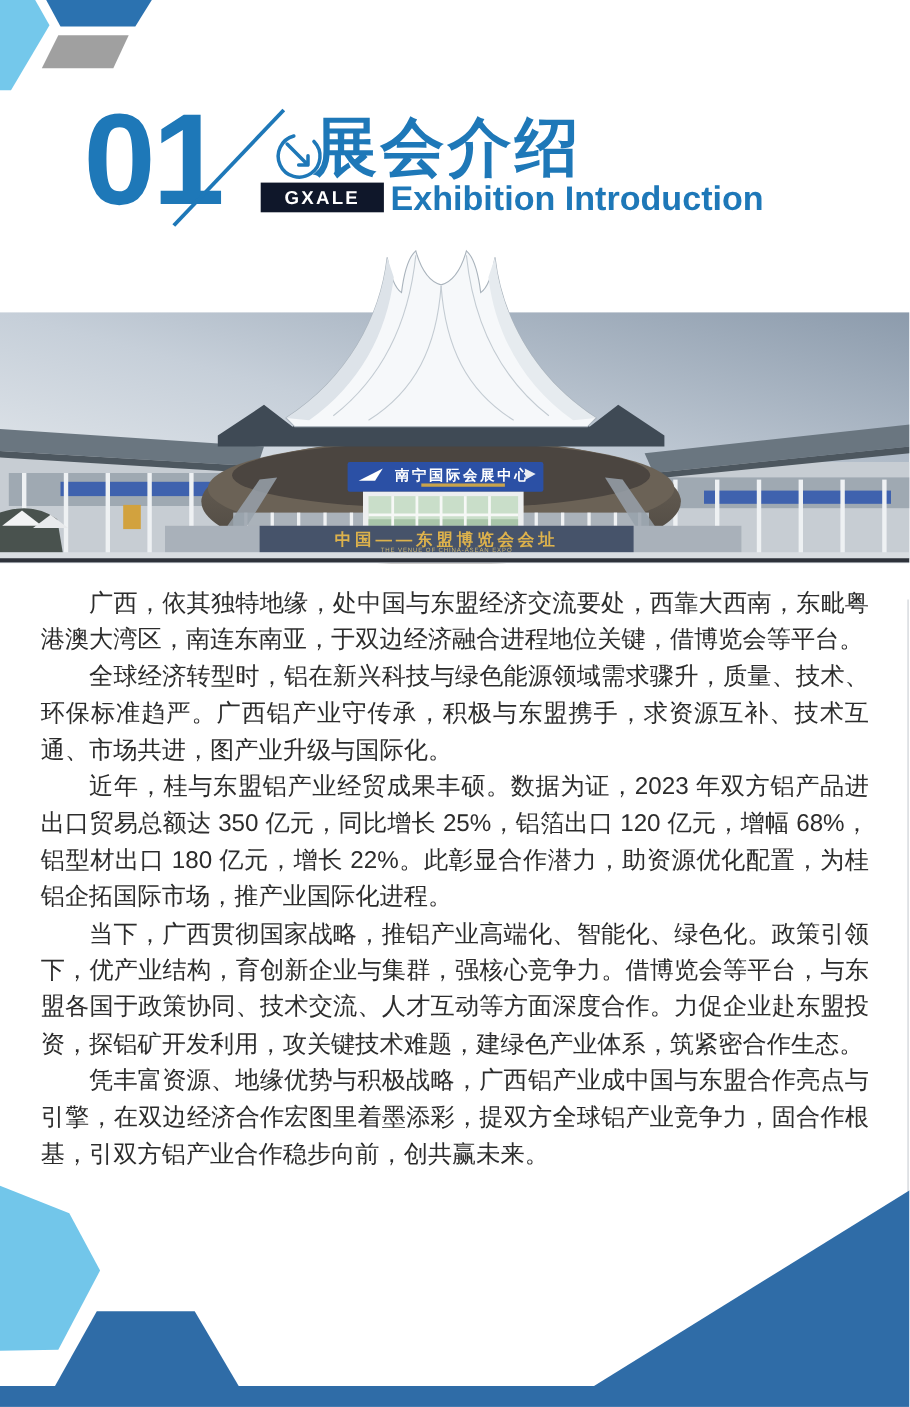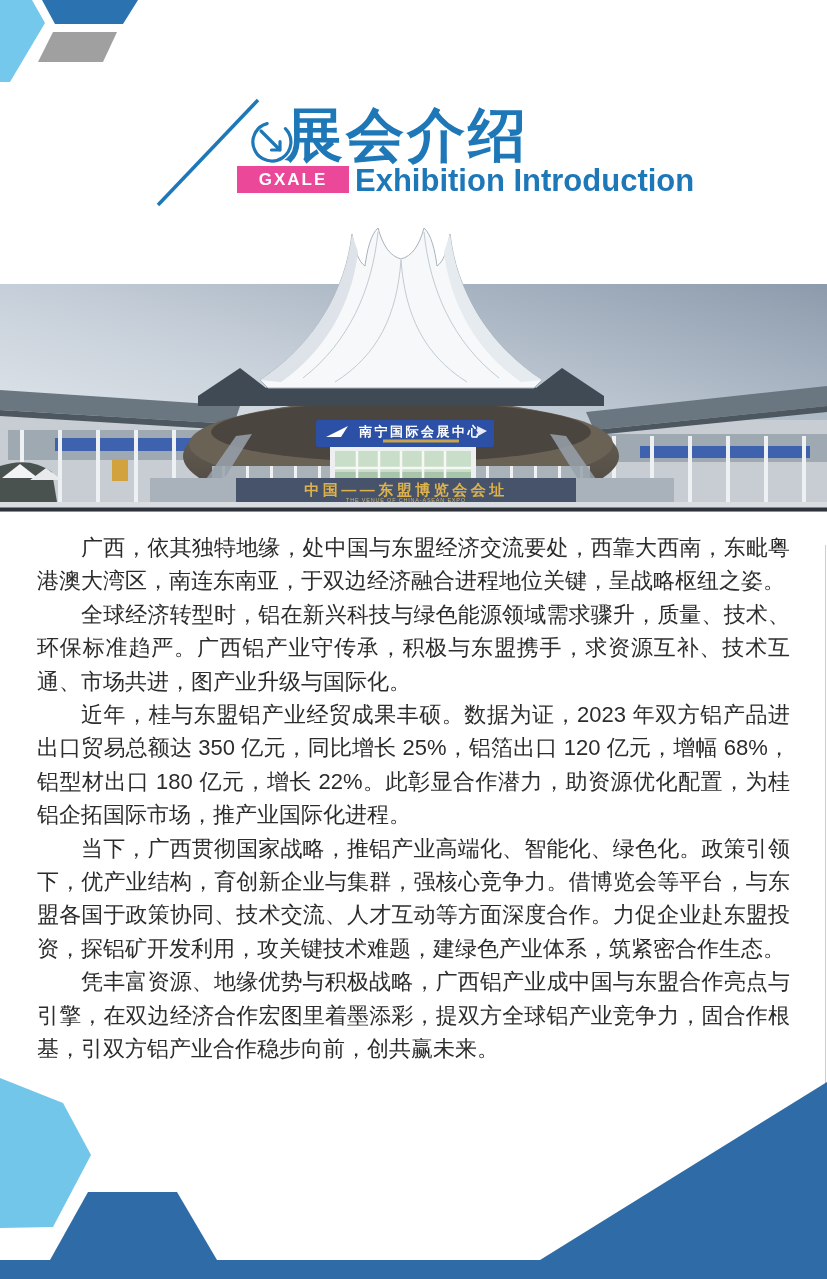--- a/index.html
+++ b/index.html
@@ -6,21 +6,21 @@
   .page{position:relative;width:827px;height:1279px;background:#ffffff;overflow:hidden;
         font-family:"Liberation Sans","DejaVu Sans",sans-serif;}
   svg{display:block;}
   .abs{position:absolute;}
 
   
   .big-number{position:absolute;left:76px;top:86px;font-size:118px;line-height:1;
               font-weight:700;color:#1e78b8;letter-spacing:-3px;}
   .title-zh{position:absolute;left:285px;top:106px;font-size:58px;line-height:1;
             font-weight:700;color:#1e78b8;letter-spacing:3px;}
-  .badge{position:absolute;left:237px;top:166px;width:112px;height:27px;background:#ec4899;
+  .badge{position:absolute;left:237px;top:166px;width:112px;height:27px;background:#0f172a;
          display:flex;align-items:center;justify-content:center;}
   .badge span{color:#ffffff;font-weight:700;font-size:17px;letter-spacing:2px;}
   .title-en{position:absolute;left:355px;top:162px;font-size:31px;line-height:1.2;
             font-weight:700;color:#1e78b8;}
 
   
   .article{position:absolute;left:37px;top:531px;width:753px;
            font-size:22px;line-height:33.4px;color:#2c2c2c;text-align:justify;}
   .article p{margin:0;text-indent:2em;}
 
@@ -30,20 +30,21 @@
 <body>
 
 <div class="page">
 
   <svg class="abs" style="left:0;top:0" width="160" height="90" viewBox="0 0 160 90">
     <polygon points="0,0 32,0 45,23 10,82 0,82" fill="#74c8eb"></polygon>
     <polygon points="42,0 138,0 123,24 55,24" fill="#2b72b0"></polygon>
     <polygon points="53,32 117,32 103,62 38,62" fill="#a0a0a0"></polygon>
   </svg>
 
+  <div class="big-number">01</div>
 
   <svg class="abs" style="left:150px;top:95px" width="155" height="120" viewBox="0 0 155 120">
     <line x1="8" y1="110" x2="108" y2="5" stroke="#1e78b8" stroke-width="3.5"></line>
     <g stroke="#1e78b8" fill="none" stroke-width="3.2" stroke-linecap="round">
       <path d="M117.1,28.6 A19,19 0 1 0 135.4,33.6"></path>
       <path d="M111,36 L130,55 M130,55 L130,46.5 M130,55 L121.5,55"></path>
     </g>
   </svg>
 
   <div class="title-zh">展会介绍</div>
@@ -170,21 +171,21 @@
     </g>
 
     <g>
       <rect x="0" y="282" width="827" height="10" fill="#d9dde1"></rect>
       <rect x="0" y="287.5" width="827" height="3.5" fill="#2e323a"></rect>
       <rect x="0" y="291" width="827" height="1" fill="#8a8f96"></rect>
     </g>
   </svg>
 
   <div class="article">
-    <p>广西，依其独特地缘，处中国与东盟经济交流要处，西靠大西南，东毗粤港澳大湾区，南连东南亚，于双边经济融合进程地位关键，呈战略枢纽之姿。</p>
+    <p>广西，依其独特地缘，处中国与东盟经济交流要处，西靠大西南，东毗粤港澳大湾区，南连东南亚，于双边经济融合进程地位关键，借博览会等平台。</p>
     <p>全球经济转型时，铝在新兴科技与绿色能源领域需求骤升，质量、技术、环保标准趋严。广西铝产业守传承，积极与东盟携手，求资源互补、技术互通、市场共进，图产业升级与国际化。</p>
     <p>近年，桂与东盟铝产业经贸成果丰硕。数据为证，2023 年双方铝产品进出口贸易总额达 350 亿元，同比增长 25%，铝箔出口 120 亿元，增幅 68%，铝型材出口 180 亿元，增长 22%。此彰显合作潜力，助资源优化配置，为桂铝企拓国际市场，推产业国际化进程。</p>
     <p>当下，广西贯彻国家战略，推铝产业高端化、智能化、绿色化。政策引领下，优产业结构，育创新企业与集群，强核心竞争力。借博览会等平台，与东盟各国于政策协同、技术交流、人才互动等方面深度合作。力促企业赴东盟投资，探铝矿开发利用，攻关键技术难题，建绿色产业体系，筑紧密合作生态。</p>
     <p>凭丰富资源、地缘优势与积极战略，广西铝产业成中国与东盟合作亮点与引擎，在双边经济合作宏图里着墨添彩，提双方全球铝产业竞争力，固合作根基，引双方铝产业合作稳步向前，创共赢未来。</p>
   </div>
 
   <div class="edge-line"></div>
 
   <svg class="abs" style="left:0;top:1059px" width="827" height="220" viewBox="0 0 827 220">
     <polygon points="0,19 63,44 91,96 53,168 0,169" fill="#72c6ea"></polygon>

